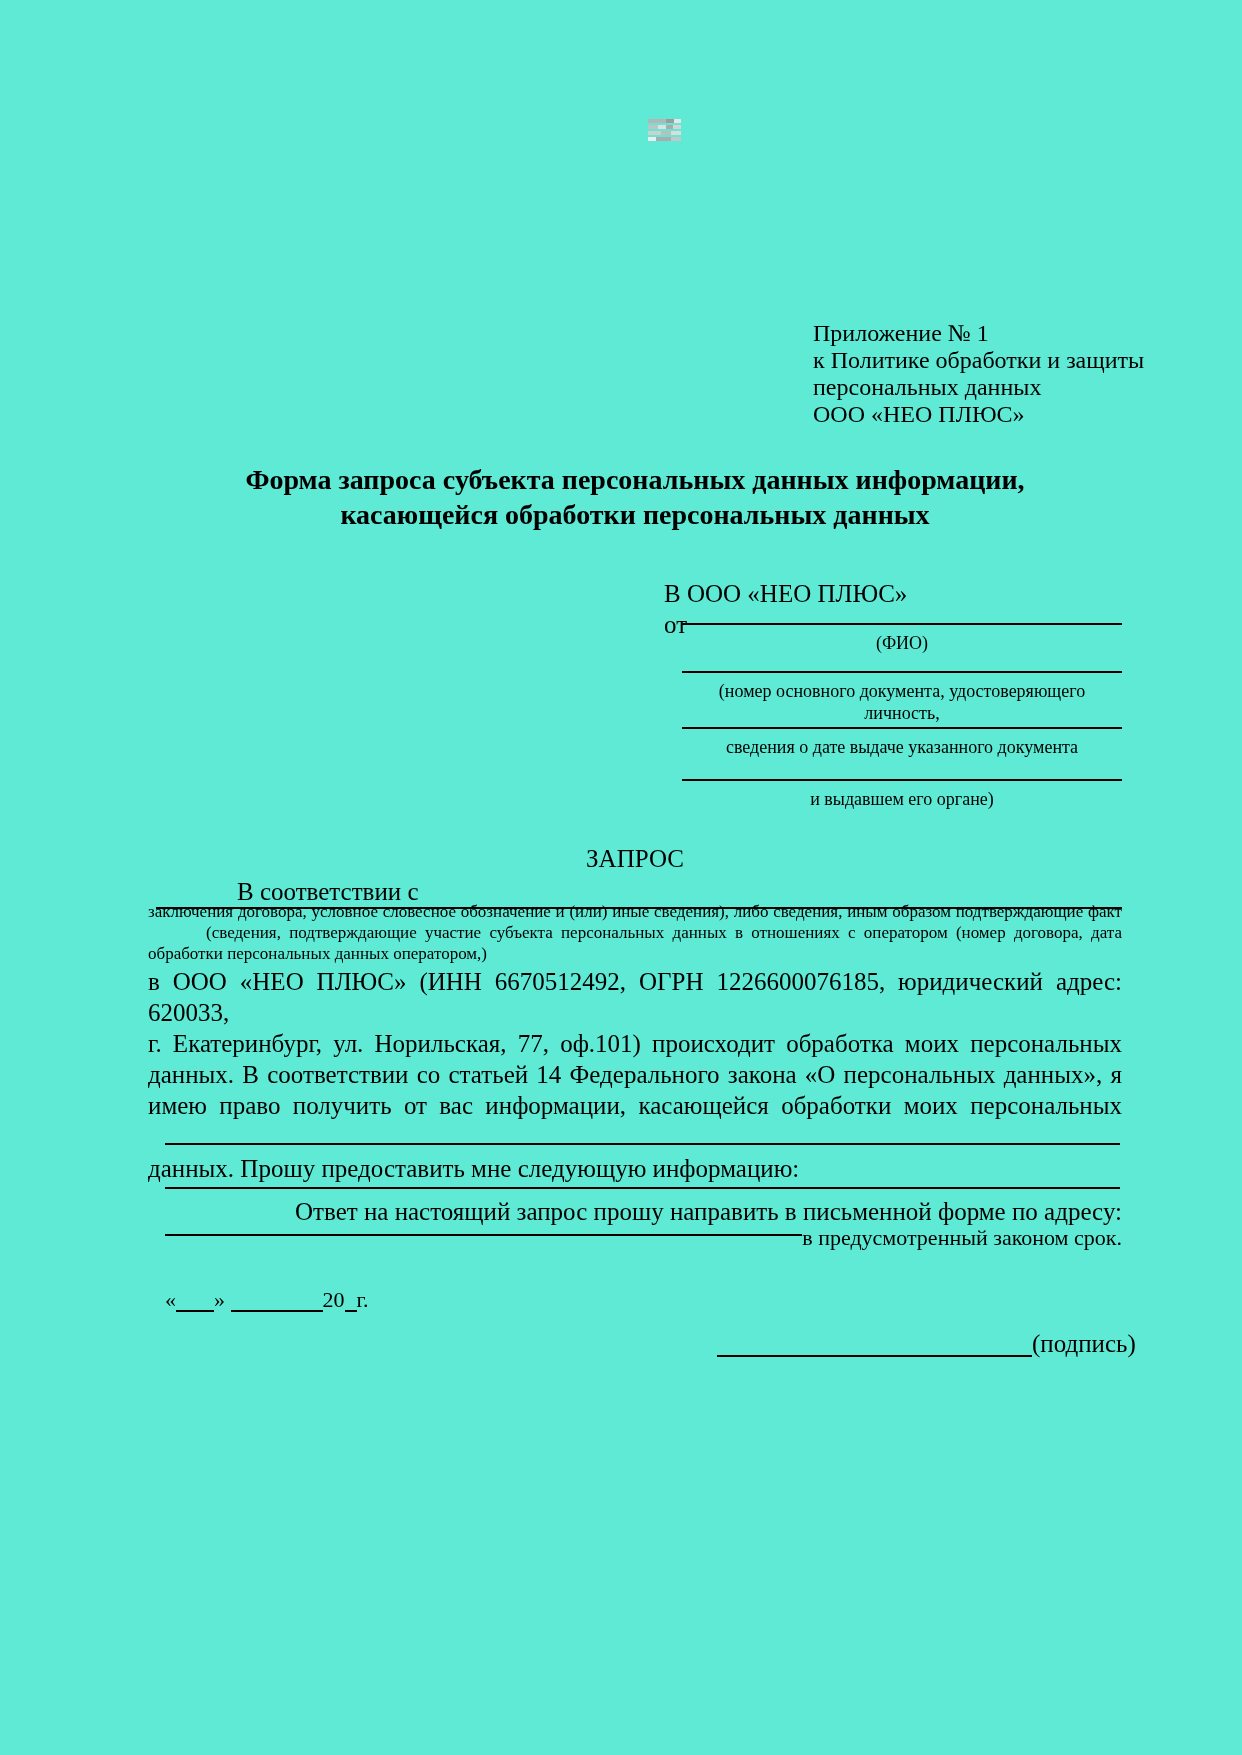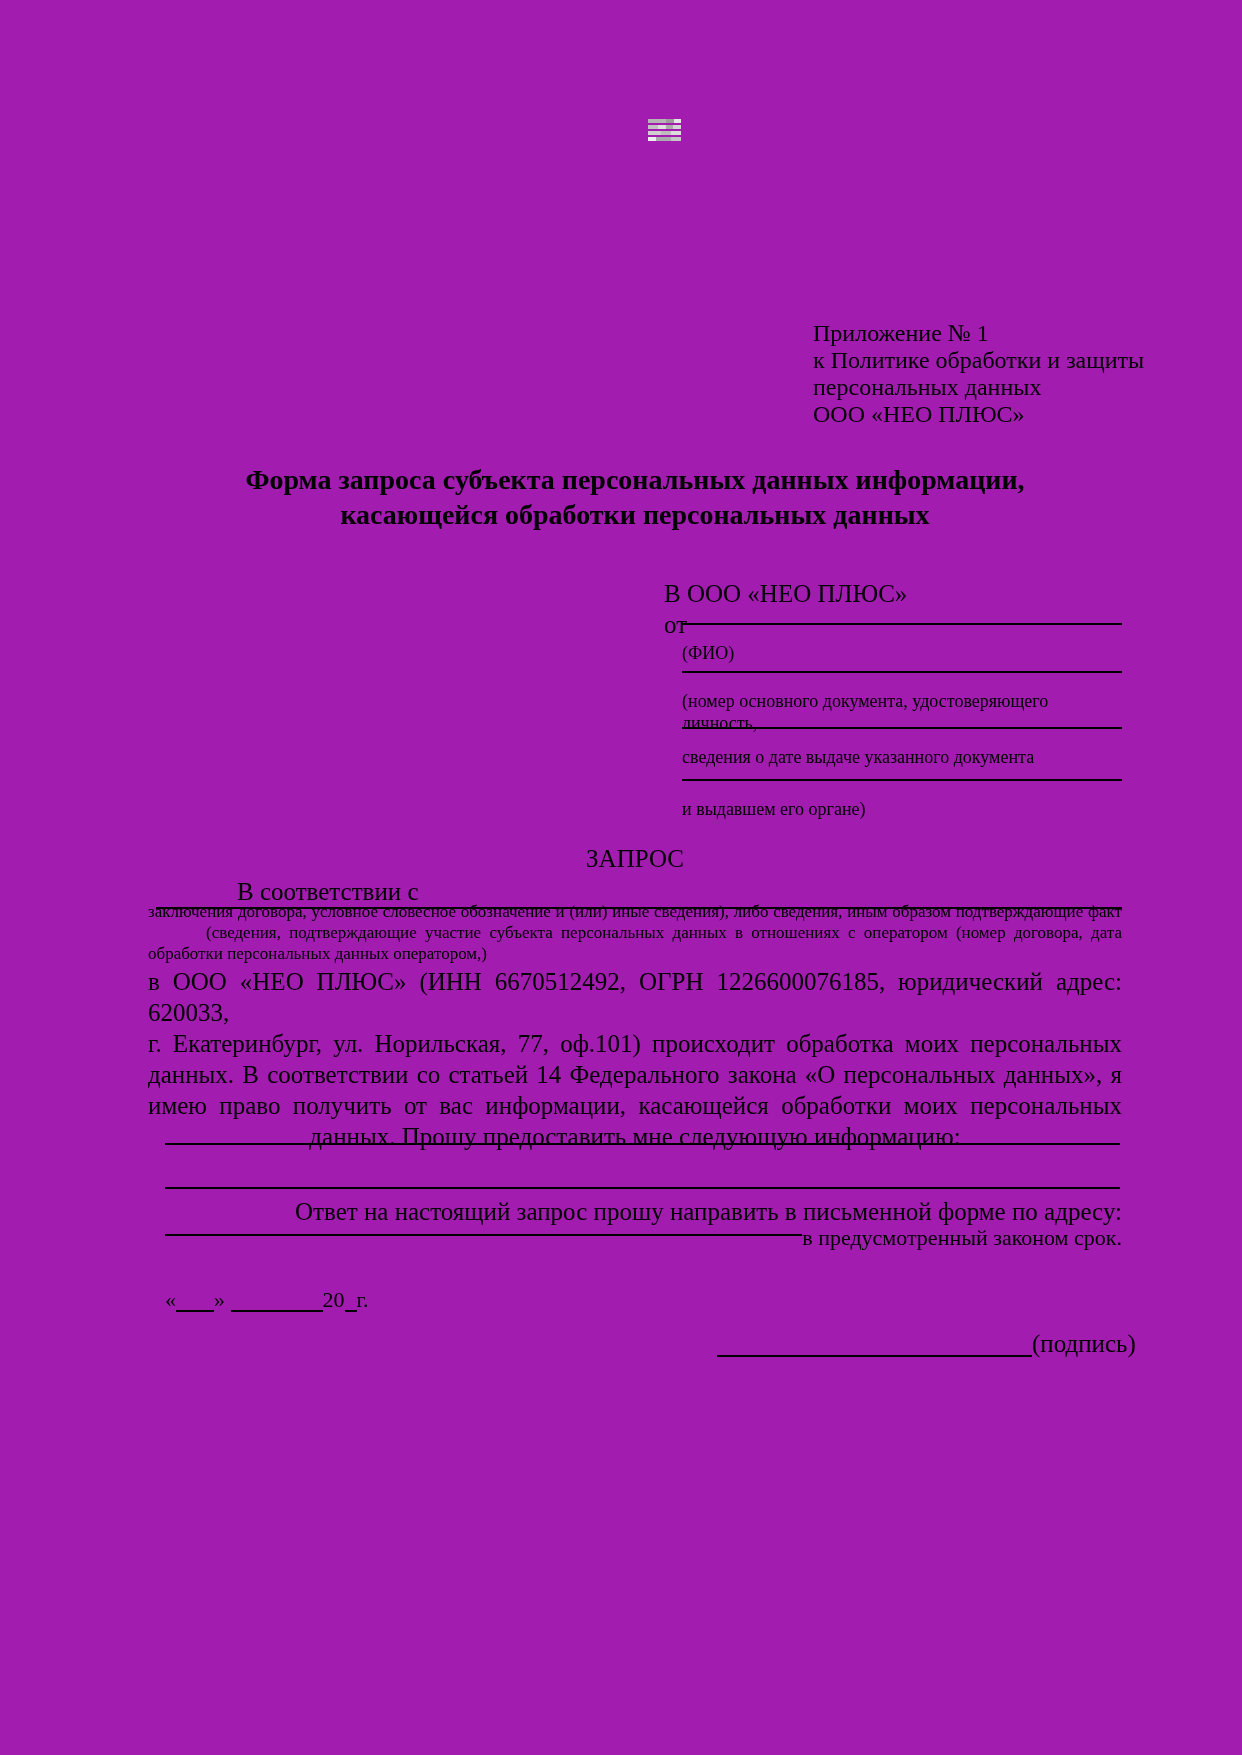--- a/index.html
+++ b/index.html
@@ -1,20 +1,20 @@
 <!DOCTYPE html>
 <html><head>
 <meta charset="utf-8">
 <style>
   html,body { margin:0; padding:0; background:#ffffff; }
   .page {
     position:relative;
     width:1242px;
     height:1755px;
-    background:#a21caf;
+    background:#5eead4;
     color:#000;
     font-family:"Liberation Serif","DejaVu Serif",serif;
     overflow:hidden;
   }
   .abs { position:absolute; }
 
   
   .artifact { left:648px; top:119px; width:33px; display:flex; flex-direction:column; gap:2px; }
   .artifact i { display:block; height:4px; }
 
@@ -23,40 +23,40 @@
 
   
   .doc-title { left:148px; top:462px; width:974px; text-align:center; font-weight:bold; font-size:28px; line-height:35px; }
 
   
   .addressee { left:664px; top:578px; font-size:25px; line-height:31px; }
 
   
   .blank-group { left:682px; width:440px; }
   .uline { height:0; border-top:2px solid #000; }
-  .caption { font-size:18px; line-height:22px; margin-top:17px; }
+  .caption { text-align:center; font-size:18px; line-height:22px; margin-top:7px; }
 
   
   .request-heading { left:148px; top:845px; width:974px; text-align:center; font-size:25px; line-height:28px; }
 
   
   .accordance { left:148px; top:876px; width:974px; display:flex; font-size:25px; line-height:31px;flex-direction:column; }
   .accordance .prefix { padding-left:89px; white-space:nowrap; }
   .fill { flex:1; border-bottom:2px solid #000; margin-bottom:5px; margin-left:8px; }
 
   
   .fine-print { left:148px; top:901px; width:974px; font-size:17px; line-height:21px; }
   .fine-print .jline { text-align:justify; text-align-last:justify; }
   .fine-print .first { text-indent:58px; }
   .fine-print .last { text-align:left; }
 
   
   .body-par { left:148px; top:966px; width:974px; font-size:25px; line-height:31px; }
   .body-par .jline { text-align:justify; text-align-last:justify; }
-  .body-par .last { text-align:center; }
+  .body-par .last { text-align:left;margin-top:32px; }
 
   
   .rule { left:165px; width:955px; height:0; border-top:2px solid #000; }
 
   
   .reply1 { left:148px; top:1196px; width:974px; text-align:right; font-size:25px; line-height:31px; white-space:nowrap; }
   .reply2 { left:165px; top:1222px; width:957px; display:flex; font-size:22px; line-height:31px;align-items:center; }
   .reply2 .fill { margin-left:0; }
   .reply2 .suffix { white-space:nowrap; }
 

